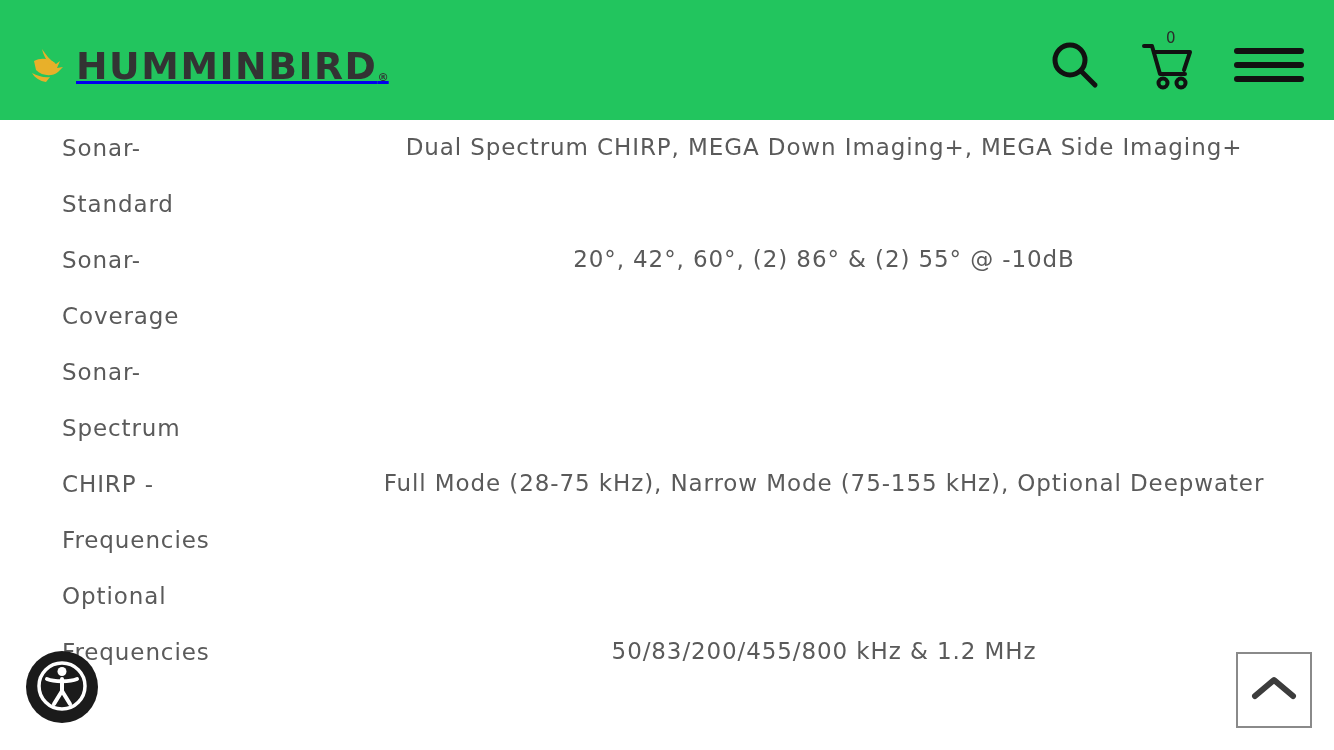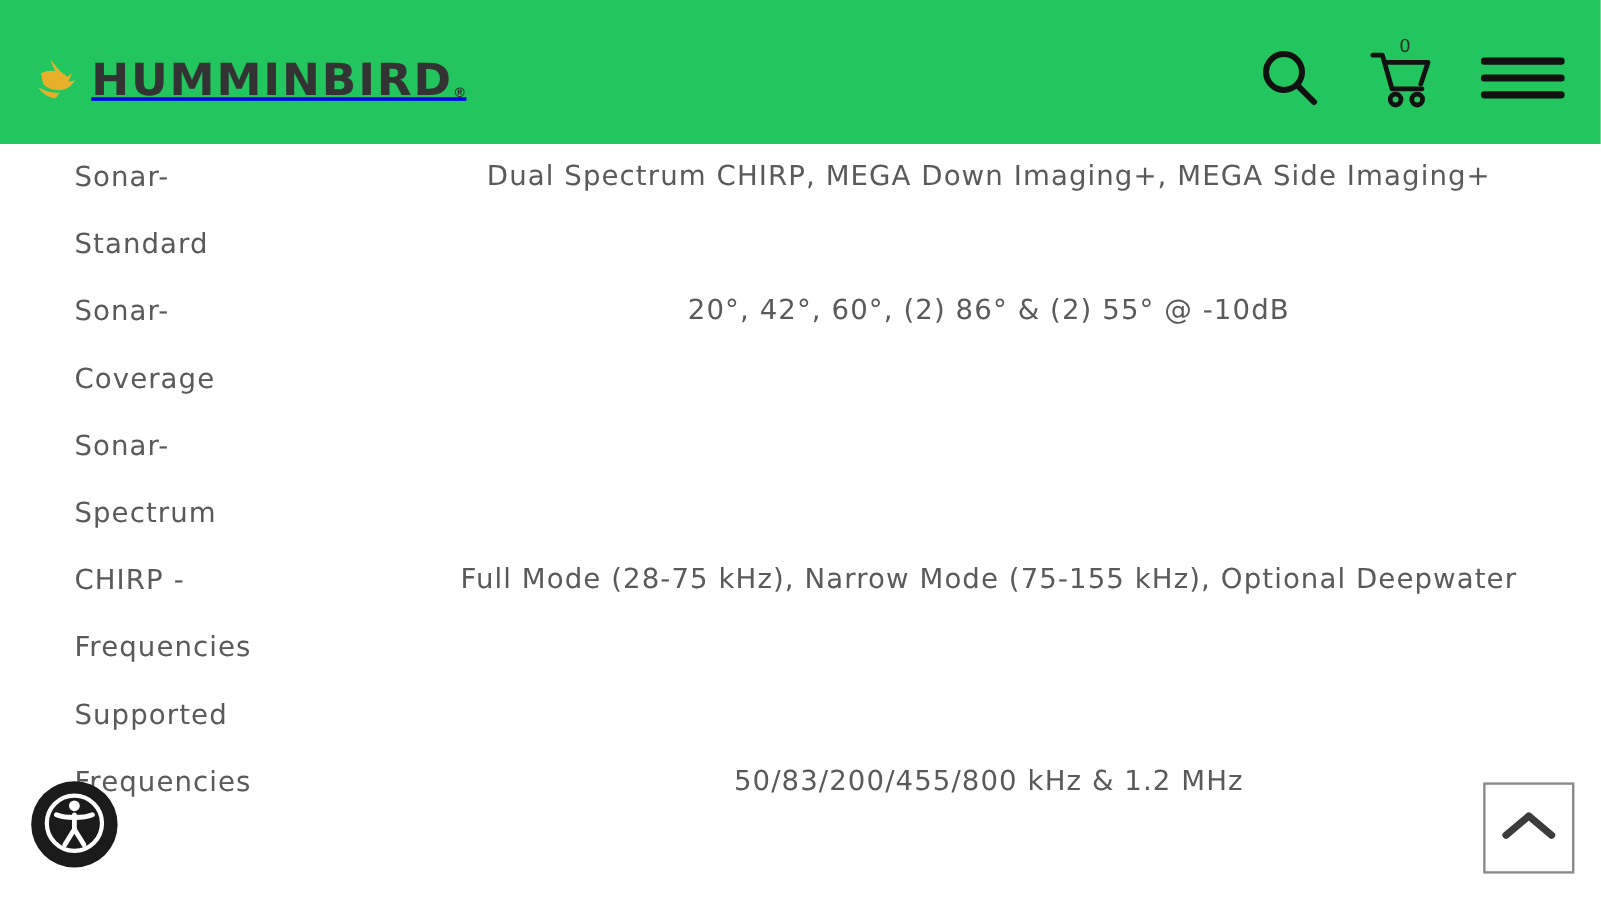--- a/index.html
+++ b/index.html
@@ -227,21 +227,21 @@
     <div class="spec-label spec-label-lines">
       <div>Sonar-</div>
       <div>Spectrum</div>
     </div>
   </div>
 
   <div class="spec-row">
     <div class="spec-label spec-label-lines">
       <div>CHIRP -</div>
       <div>Frequencies</div>
-      <div>Supported</div>
+      <div>Optional</div>
     </div>
     <div class="spec-value spec-value-lines">
       <div>Full Mode (28-75 kHz), Narrow Mode (75-155 kHz), Optional Deepwater</div>
     </div>
   </div>
 
   <div class="spec-row">
     <div class="spec-label spec-label-lines">
       <div>Frequencies</div>
     </div>

